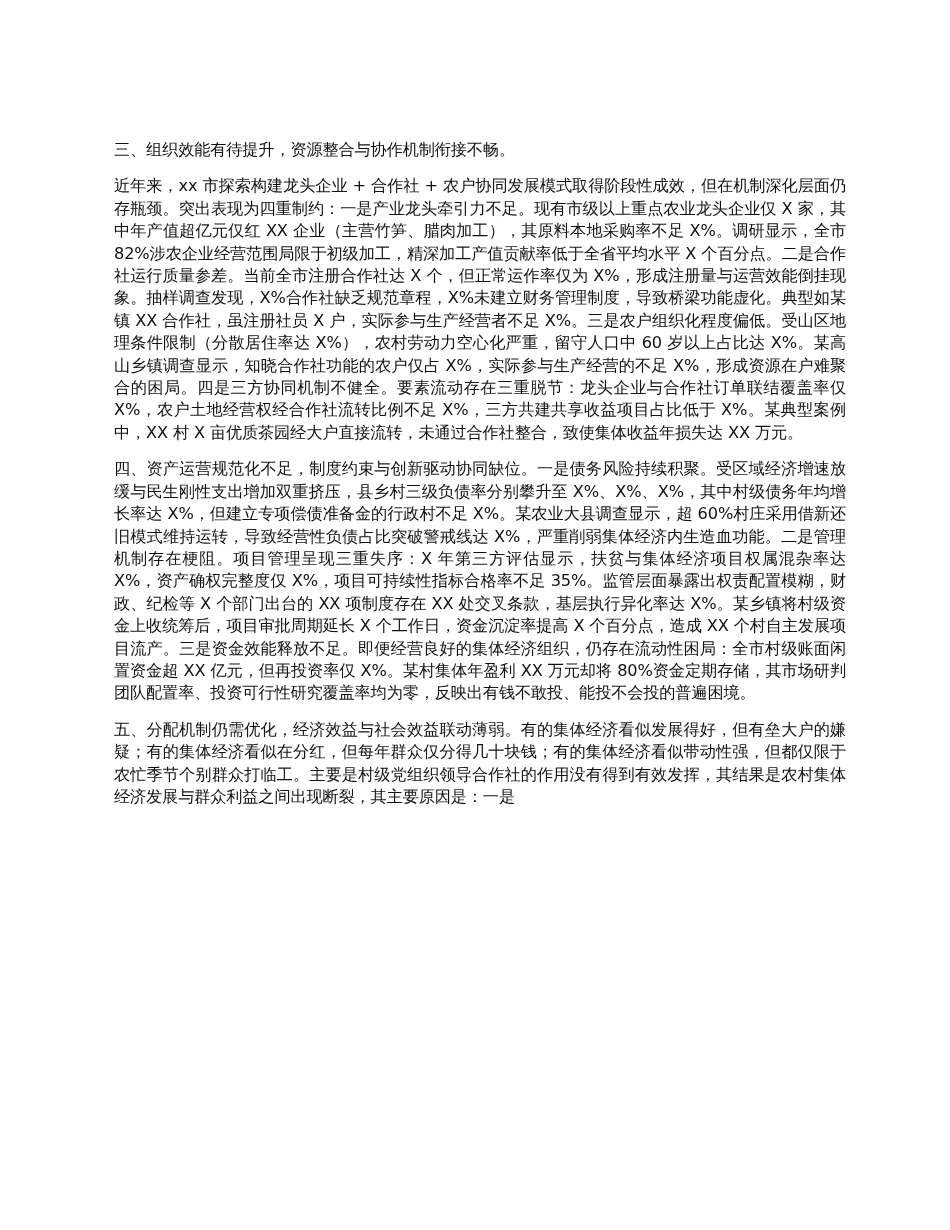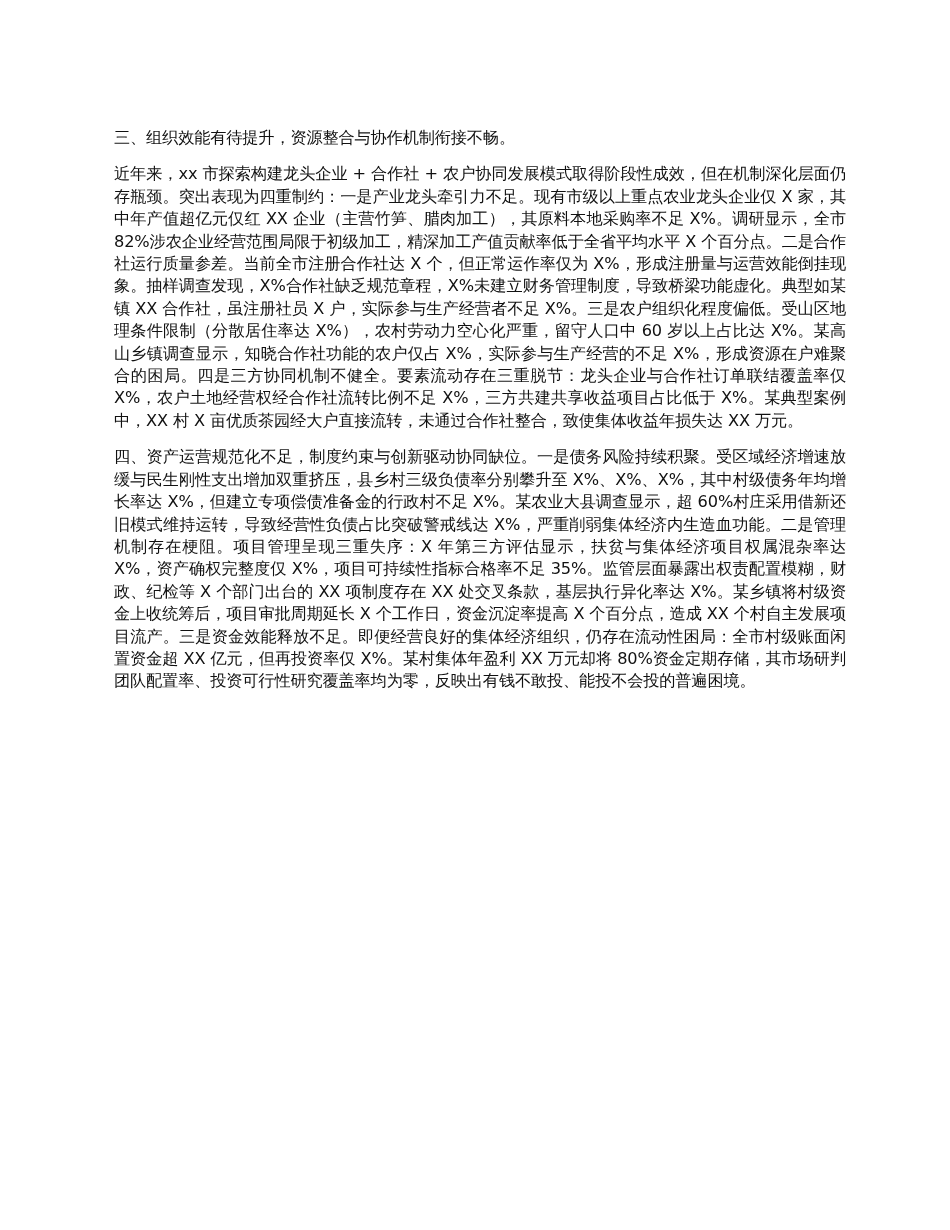--- a/index.html
+++ b/index.html
@@ -15,31 +15,32 @@
       font-family: "DejaVu Sans", "Liberation Sans", sans-serif;
       color: #111111;
     }
     .page {
       position: absolute;
       left: 114px;
       top: 127px;
       width: 732px;
     }
     .para {
-      margin: 0 0 14px 0;
+      margin: 12px 0 14px 0;
       font-size: 16.2px;
       line-height: 22.4px;
       text-align: justify;
       letter-spacing: -0.15px;
       word-break: break-all;
     }
     .heading-para {
       margin-bottom: 14px;
     }
   </style>
 </head>
 <body>
 
 <div class="page">
   <p class="para heading-para">三、组织效能有待提升，资源整合与协作机制衔接不畅。</p>
   <p class="para">近年来，xx 市探索构建龙头企业 + 合作社 + 农户协同发展模式取得阶段性成效，但在机制深化层面仍存瓶颈。突出表现为四重制约：一是产业龙头牵引力不足。现有市级以上重点农业龙头企业仅 X 家，其中年产值超亿元仅红 XX 企业（主营竹笋、腊肉加工），其原料本地采购率不足 X%。调研显示，全市 82%涉农企业经营范围局限于初级加工，精深加工产值贡献率低于全省平均水平 X 个百分点。二是合作社运行质量参差。当前全市注册合作社达 X 个，但正常运作率仅为 X%，形成注册量与运营效能倒挂现象。抽样调查发现，X%合作社缺乏规范章程，X%未建立财务管理制度，导致桥梁功能虚化。典型如某镇 XX 合作社，虽注册社员 X 户，实际参与生产经营者不足 X%。三是农户组织化程度偏低。受山区地理条件限制（分散居住率达 X%），农村劳动力空心化严重，留守人口中 60 岁以上占比达 X%。某高山乡镇调查显示，知晓合作社功能的农户仅占 X%，实际参与生产经营的不足 X%，形成资源在户难聚合的困局。四是三方协同机制不健全。要素流动存在三重脱节：龙头企业与合作社订单联结覆盖率仅 X%，农户土地经营权经合作社流转比例不足 X%，三方共建共享收益项目占比低于 X%。某典型案例中，XX 村 X 亩优质茶园经大户直接流转，未通过合作社整合，致使集体收益年损失达 XX 万元。</p>
   <p class="para">四、资产运营规范化不足，制度约束与创新驱动协同缺位。一是债务风险持续积聚。受区域经济增速放缓与民生刚性支出增加双重挤压，县乡村三级负债率分别攀升至 X%、X%、X%，其中村级债务年均增长率达 X%，但建立专项偿债准备金的行政村不足 X%。某农业大县调查显示，超 60%村庄采用借新还旧模式维持运转，导致经营性负债占比突破警戒线达 X%，严重削弱集体经济内生造血功能。二是管理机制存在梗阻。项目管理呈现三重失序：X 年第三方评估显示，扶贫与集体经济项目权属混杂率达 X%，资产确权完整度仅 X%，项目可持续性指标合格率不足 35%。监管层面暴露出权责配置模糊，财政、纪检等 X 个部门出台的 XX 项制度存在 XX 处交叉条款，基层执行异化率达 X%。某乡镇将村级资金上收统筹后，项目审批周期延长 X 个工作日，资金沉淀率提高 X 个百分点，造成 XX 个村自主发展项目流产。三是资金效能释放不足。即便经营良好的集体经济组织，仍存在流动性困局：全市村级账面闲置资金超 XX 亿元，但再投资率仅 X%。某村集体年盈利 XX 万元却将 80%资金定期存储，其市场研判团队配置率、投资可行性研究覆盖率均为零，反映出有钱不敢投、能投不会投的普遍困境。</p>
+  <p class="para">五、分配机制仍需优化，经济效益与社会效益联动薄弱。有的集体经济看似发展得好，但有垒大户的嫌疑；有的集体经济看似在分红，但每年群众仅分得几十块钱；有的集体经济看似带动性强，但都仅限于农忙季节个别群众打临工。主要是村级党组织领导合作社的作用没有得到有效发挥，其结果是农村集体经济发展与群众利益之间出现断裂，其主要原因是：一是</p>
 </div>
 
 </body></html>

